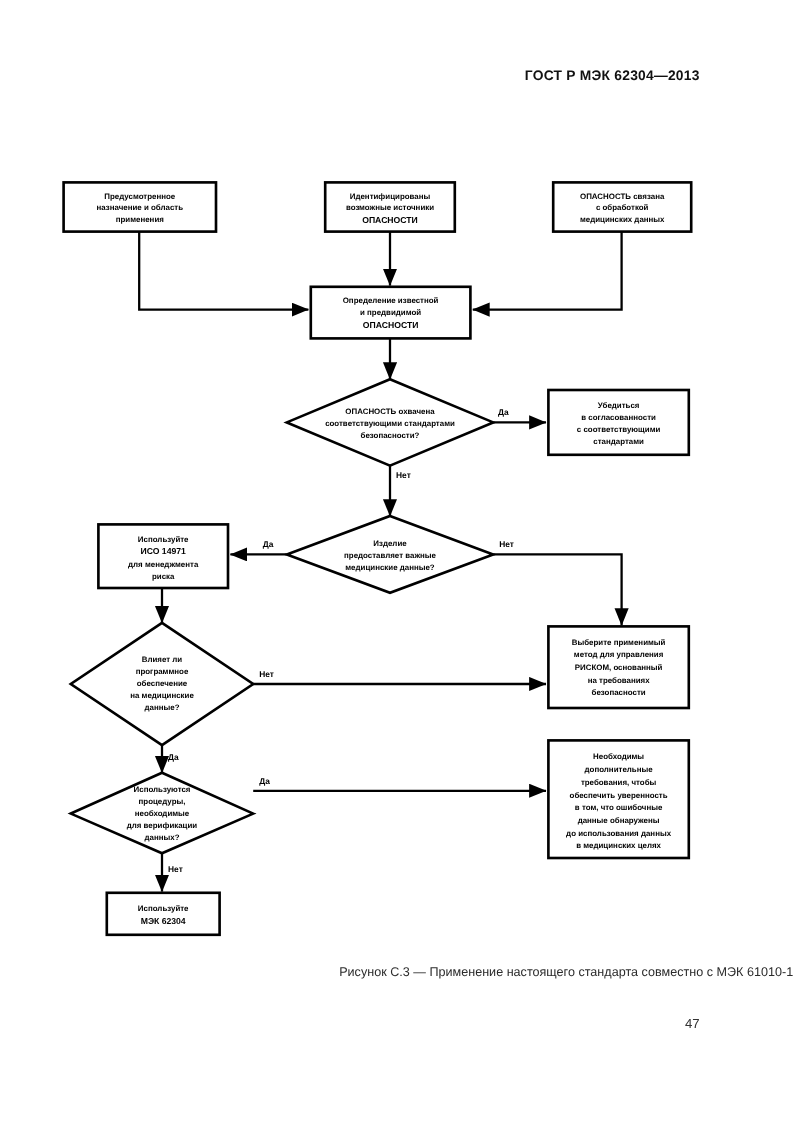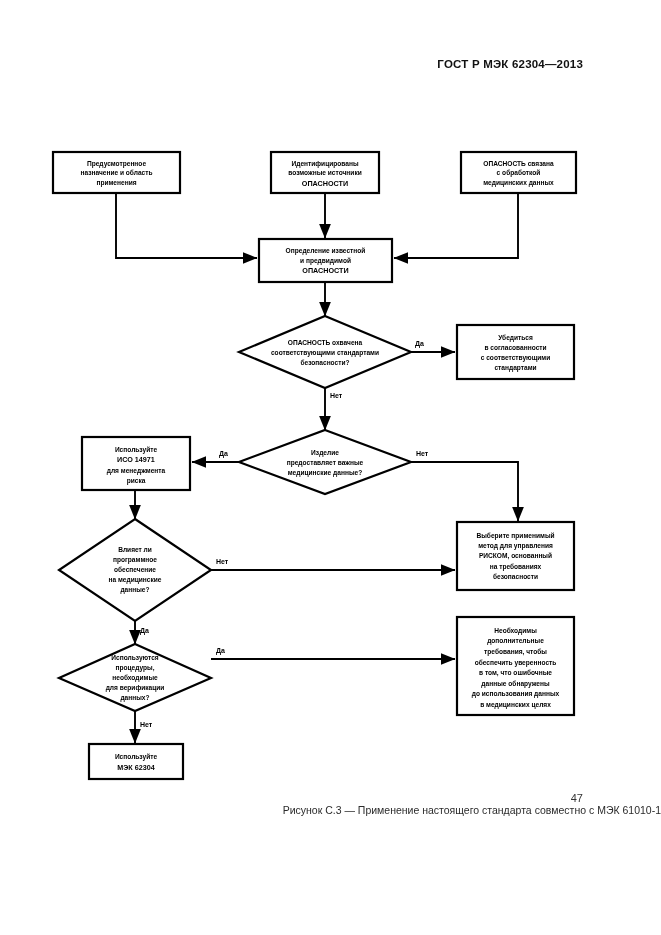--- a/index.html
+++ b/index.html
@@ -36,21 +36,21 @@
     left: 0;
     right: 0;
     top: 804px;
     text-align: right;
     font-size: 10.5px;
     color: #2b2b2b;
   }
   .page-number {
     position: absolute;
     right: 78px;
-    top: 792px;
+    top: 848px;
     font-size: 11px;
     color: #333;
   }
   #flow-svg {
     position: absolute;
     left: 0;
     top: 0;
   }
   .node-box rect {
     fill: #ffffff;

